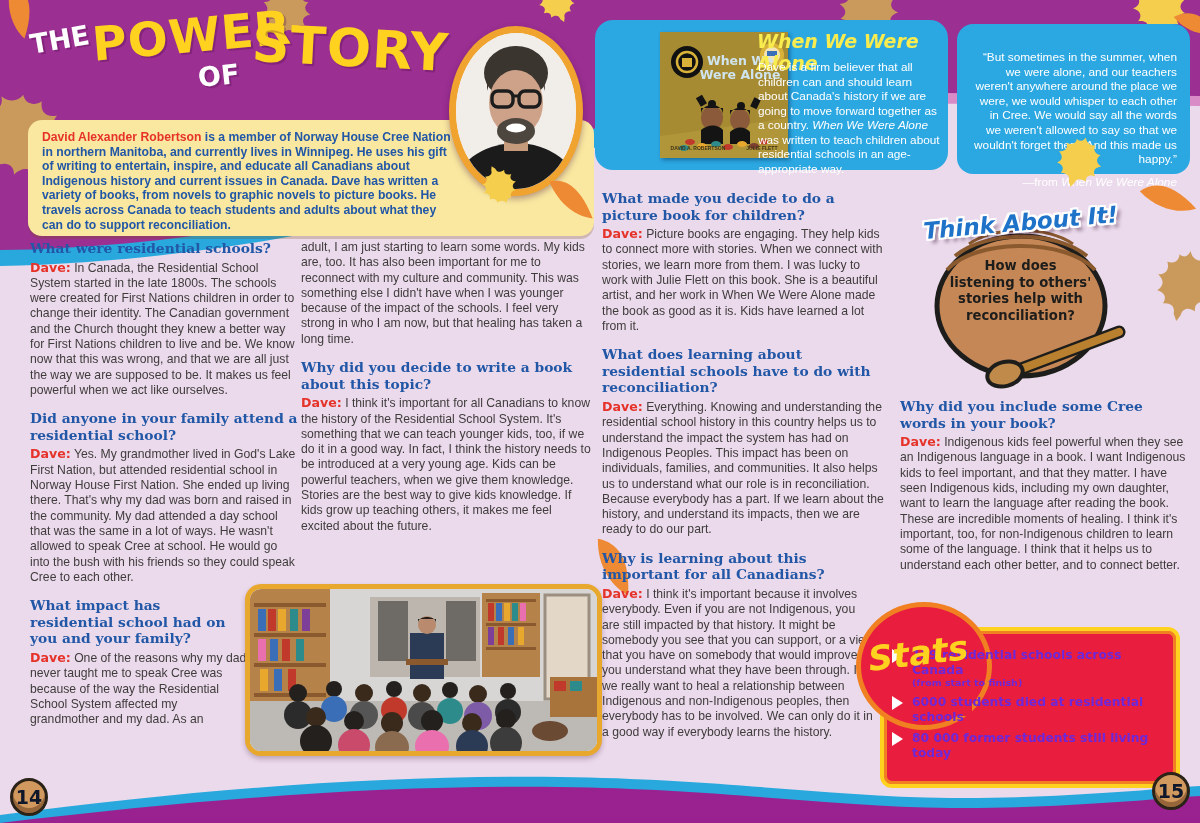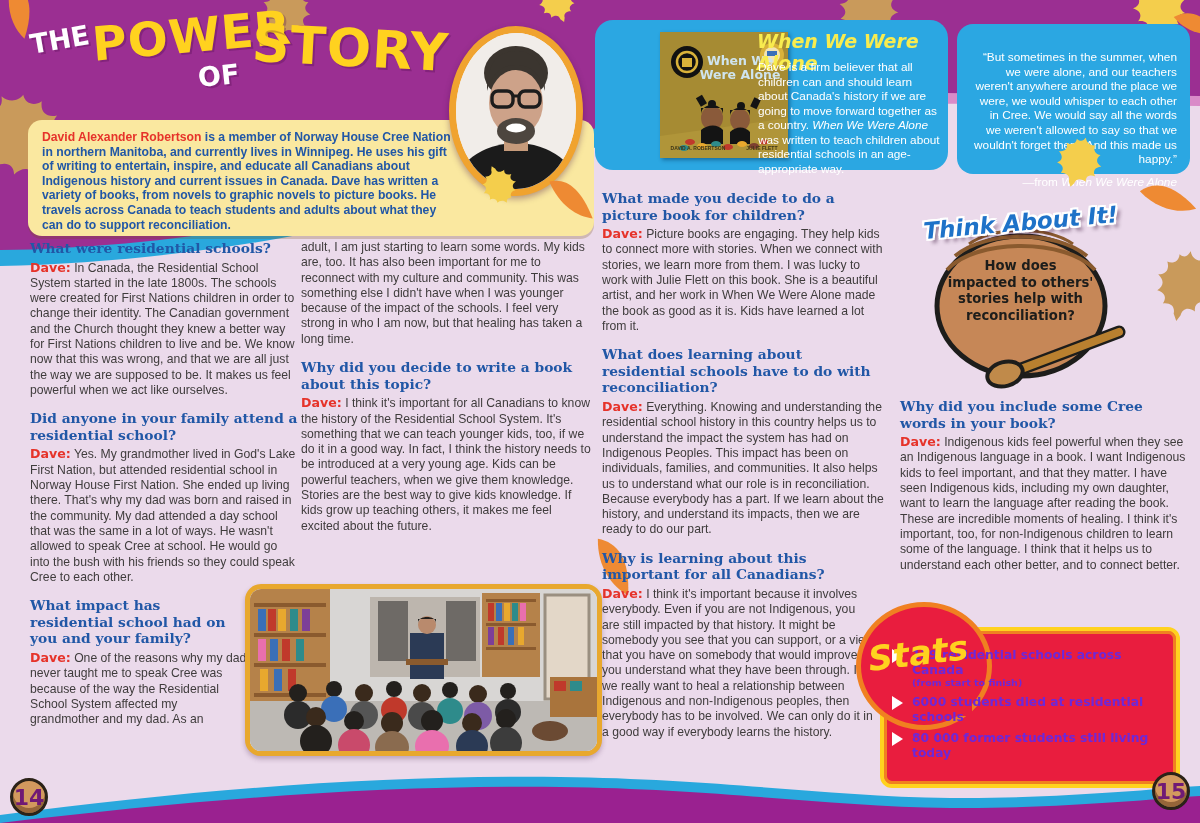--- a/index.html
+++ b/index.html
@@ -100,21 +100,21 @@
   
   .photo{position:absolute;left:245px;top:584px;width:357px;height:172px;z-index:2;
          border:5px solid #E8A82E;border-radius:16px;overflow:hidden;
          box-shadow:inset 0 0 0 4px #fff,0 3px 5px rgba(80,40,80,.3);background:#D8D6D4;}
 
   
   .pagenum{position:absolute;z-index:7;width:38px;height:38px;border-radius:50%;
            background:#D2995E;border:3px solid #2b2218;
            box-shadow:inset 0 -5px 0 rgba(90,50,20,.5);
            display:flex;align-items:center;justify-content:center;
-           font-family:"DejaVu Sans",sans-serif;font-weight:bold;font-size:22px;color:#701a75;}
+           font-family:"DejaVu Sans",sans-serif;font-weight:bold;font-size:19px;color:#0f172a;}
   .pg-left{left:10px;top:778px;}
   .pg-right{left:1152px;top:772px;}
 </style>
 </head>
 <body>
 
 <div id="spread">
 
   <svg width="0" height="0" style="position:absolute">
     <defs>
@@ -293,21 +293,21 @@
       <path d="M52 70 C80 38 172 38 200 70" fill="none" stroke="#8A5A2E" stroke-width="4"></path>
       <path d="M60 56 C92 30 160 30 192 56" fill="none" stroke="#8A5A2E" stroke-width="4"></path>
       <path d="M74 44 C100 26 152 26 178 44" fill="none" stroke="#8A5A2E" stroke-width="3"></path>
       <line x1="118" y1="172" x2="224" y2="132" stroke="#1d1d1b" stroke-width="13" stroke-linecap="round"></line>
       <line x1="118" y1="172" x2="224" y2="132" stroke="#B9802F" stroke-width="8" stroke-linecap="round"></line>
       <ellipse cx="110" cy="174" rx="18" ry="12" fill="#C08A4A" stroke="#1d1d1b" stroke-width="4" transform="rotate(-15 110 174)"></ellipse>
     </svg>
     <div class="think-title">Think About It!</div>
     <div class="think-q">
       <span>How does</span><br>
-      <span>impacted to others'</span><br>
+      <span>listening to others'</span><br>
       <span>stories help with</span><br>
       <span>reconciliation?</span>
     </div>
   </div>
 
   <div class="col col4">
     <div class="qa">
       <h3 class="qhead">Why did you include some Cree words in your book?</h3>
       <p class="ans"><span class="dave">Dave:</span> <span>Indigenous kids feel powerful when they see an Indigenous language in a book. I want Indigenous kids to feel important, and that they matter. I have seen Indigenous kids, including my own daughter, want to learn the language after reading the book. These are incredible moments of healing. I think it's important, too, for non-Indigenous children to learn some of the language. I think that it helps us to understand each other better, and to connect better.</span></p>
     </div>

